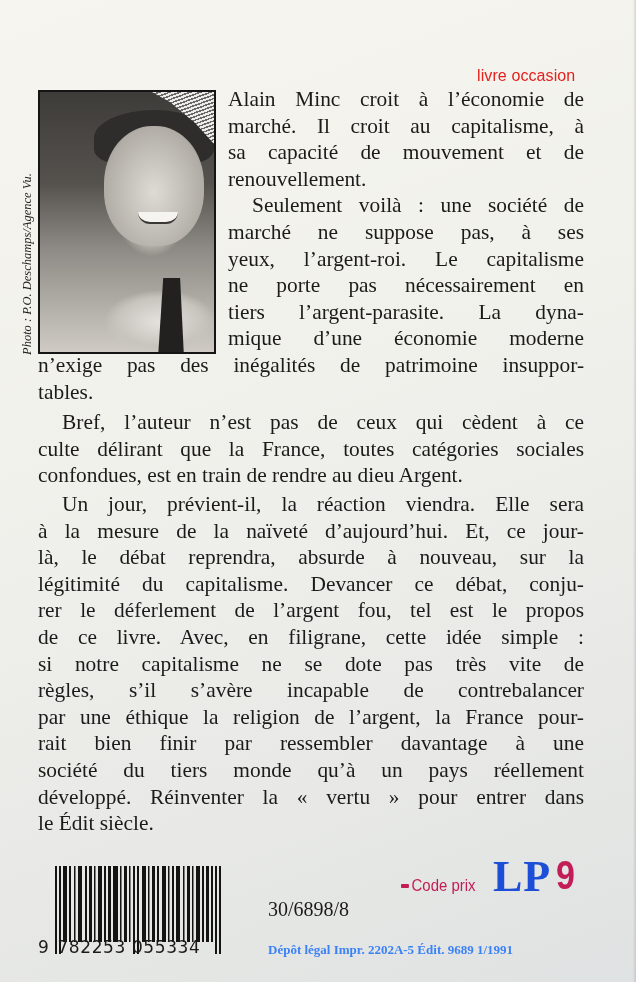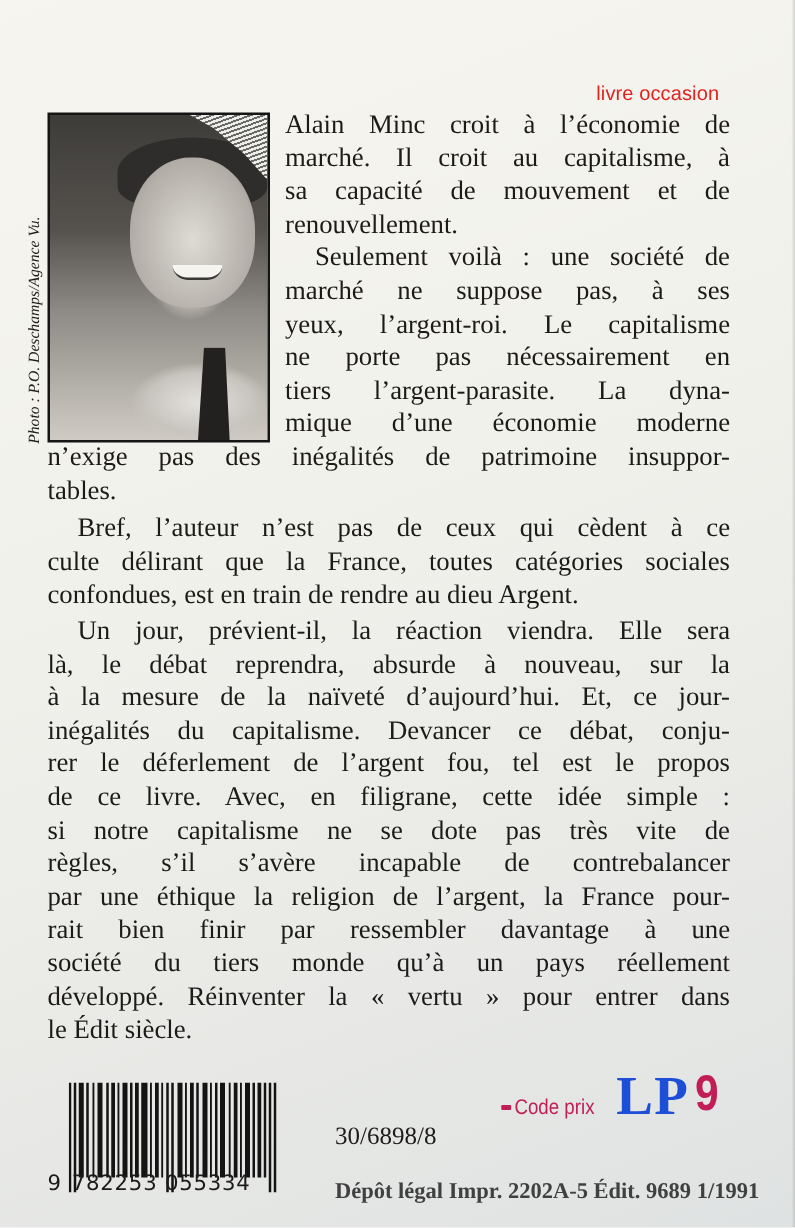--- a/index.html
+++ b/index.html
@@ -81,21 +81,21 @@
     font-family: "Liberation Serif", serif; font-weight: bold; font-size: 44px; color: #1d4ed8;
     letter-spacing: 1px;
   }
   .lp9 {
     position: absolute; left: 556px; top: 853px;
     font-family: "Liberation Sans", sans-serif; font-weight: bold; font-size: 40px; color: #c21d57;
     transform: scaleX(0.85); transform-origin: 0 0;
   }
   .depot {
     position: absolute; left: 268px; top: 942px;
-    font-family: "Liberation Serif", serif; font-weight: bold; font-size: 18px; color: #404040;
+    font-family: "Liberation Serif", serif; font-weight: bold; font-size: 13px; color: #3b82f6;
   }
   .barcode {
     position: absolute; left: 55px; top: 866px; width: 170px; height: 88px;
   }
   .barcode svg { display: block; }
   .barcode-digits {
     position: absolute; left: 38px; top: 937px;
     font-family: "DejaVu Sans", sans-serif; font-size: 17px; color: #1c1b19; white-space: nowrap;
     letter-spacing: 0.6px;
   }
@@ -138,23 +138,23 @@
 </div>
 
 <div class="text col-wide" style="top:409px;">
   <span class="line indent">Bref, l’auteur n’est pas de ceux qui cèdent à ce</span>
   <span class="line">culte délirant que la France, toutes catégories sociales</span>
   <span class="line last">confondues, est en train de rendre au dieu Argent.</span>
 </div>
 
 <div class="text col-wide" style="top:491px;">
   <span class="line indent">Un jour, prévient-il, la réaction viendra. Elle sera</span>
+  <span class="line">à la mesure de la naïveté d’aujourd’hui. Et, ce jour-</span>
   <span class="line">là, le débat reprendra, absurde à nouveau, sur la</span>
-  <span class="line">à la mesure de la naïveté d’aujourd’hui. Et, ce jour-</span>
-  <span class="line">inégalités du capitalisme. Devancer ce débat, conju-</span>
+  <span class="line">légitimité du capitalisme. Devancer ce débat, conju-</span>
   <span class="line">rer le déferlement de l’argent fou, tel est le propos</span>
   <span class="line">de ce livre. Avec, en filigrane, cette idée simple :</span>
   <span class="line">si notre capitalisme ne se dote pas très vite de</span>
   <span class="line">règles, s’il s’avère incapable de contrebalancer</span>
   <span class="line">par une éthique la religion de l’argent, la France pour-</span>
   <span class="line">rait bien finir par ressembler davantage à une</span>
   <span class="line">société du tiers monde qu’à un pays réellement</span>
   <span class="line">développé. Réinventer la « vertu » pour entrer dans</span>
   <span class="line last">le Édit siècle.</span>
 </div>

